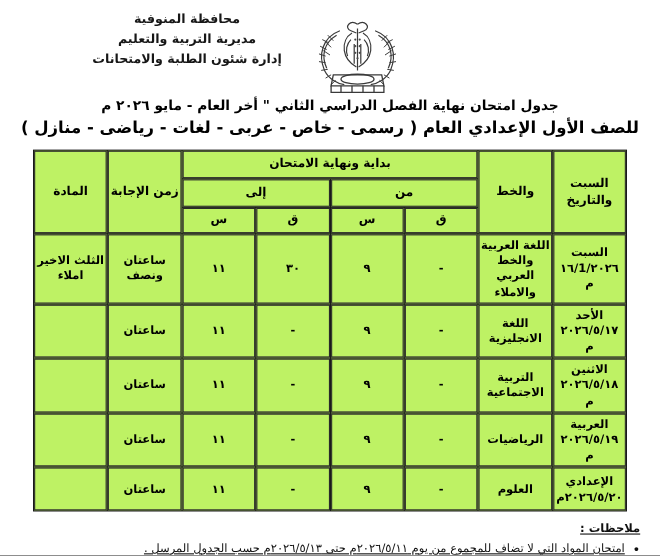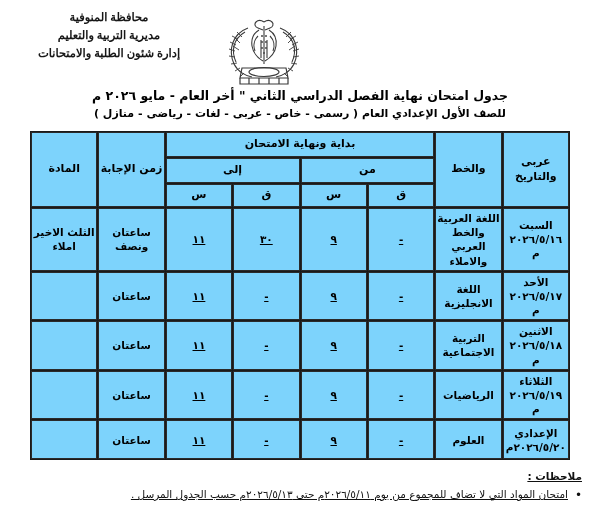--- a/index.html
+++ b/index.html
@@ -15,25 +15,24 @@
     color: #121212;
     overflow: hidden;
     position: relative;
   }
 
   
   .masthead {
     display: flex;
     flex-direction: row-reverse;
     align-items: flex-start;
-    justify-content: flex-start;
+    justify-content: center;
     padding: 6px 18px 0 0;
     height: 86px;
     box-sizing: border-box;
-    font-family: Liberation Serif, serif;
   }
   .org-lines {
     text-align: center;
     font-size: 11.5px;
     line-height: 1.58;
     font-weight: 600;
     color: #171717;
     padding-top: 2px;
     min-width: 218px;
   }
@@ -55,59 +54,59 @@
     margin-top: 2px;
   }
   .title-main {
     font-size: 12.5px;
     font-weight: bold;
     color: #000;
     letter-spacing: 0px;
     margin-bottom: 4px;
   }
   .title-sub {
-    font-size: 11px;
+    font-size: 15px;
     font-weight: bold;
     color: #000;
   }
 
   
   .table-wrap {
     margin: 11px auto 0 auto;
     width: 540px;
   }
   table.sched {
     width: 100%;
     border-collapse: separate;
     border-spacing: 1px;
     background: #1a1a1a;
     table-layout: fixed;
   }
   table.sched th,
   table.sched td {
-    background: #7dd3fc;
+    background: #bef264;
     border: 1px solid #2a2a2a;
     text-align: center;
     vertical-align: middle;
     font-size: 10.5px;
     font-weight: bold;
     color: #000;
     padding: 2px 1px;
     line-height: 1.35;
   }
   table.sched th { font-size: 11px; }
   .hdr-tall { height: 58px; }
   .hdr-mid  { height: 19px; }
   .hdr-small{ height: 17px; font-size: 10px; }
   tbody tr { height: 39px; }
   tbody tr.tall { height: 46px; }
 
   td.day   { width: 85px; font-size: 10.5px; }
   td.subj  { width: 125px; font-size: 10.5px; }
-  td.qs    { width: 27px; text-decoration: underline; }
+  td.qs    { width: 27px; }
   td.ans   { width: 95px; }
   td.notes { width: 105px; }
 
   .two-line { display: block; }
 
   
   .notes-block {
     margin: 9px 14px 0 14px;
     font-size: 10.5px;
     color: #111;
@@ -225,42 +224,42 @@
 
 <div class="title-block">
   <div class="title-main">جدول امتحان نهاية الفصل الدراسي الثاني " أخر العام - مايو ٢٠٢٦ م</div>
   <div class="title-sub">للصف الأول الإعدادي العام ( رسمى - خاص - عربى - لغات - رياضى - منازل )</div>
 </div>
 
 <div class="table-wrap">
   <table class="sched">
     <thead>
       <tr>
-        <th class="hdr-tall" rowspan="3">عربى والتاريخ</th>
+        <th class="hdr-tall" rowspan="3">السبت والتاريخ</th>
         <th class="hdr-tall" rowspan="3">والخط</th>
         <th class="hdr-mid" colspan="4">بداية ونهاية الامتحان</th>
         <th class="hdr-tall" rowspan="3">زمن الإجابة</th>
         <th class="hdr-tall" rowspan="3">المادة</th>
       </tr>
       <tr>
         <th class="hdr-mid" colspan="2">من</th>
         <th class="hdr-mid" colspan="2">إلى</th>
       </tr>
       <tr>
         <th class="hdr-small">ق</th>
         <th class="hdr-small">س</th>
         <th class="hdr-small">ق</th>
         <th class="hdr-small">س</th>
       </tr>
     </thead>
     <tbody id="sched-body">
         <tr class="tall">
           <td class="day">
             <span class="two-line">السبت</span>
-            <span class="two-line">٢٠٢٦/٥/١٦ م</span>
+            <span class="two-line">٢٠٢٦/1/١٦ م</span>
           </td>
           <td class="subj">
             <span class="two-line">اللغة العربية</span>
             <span class="two-line">والخط العربي والاملاء</span>
           </td>
           <td class="qs">-</td>
           <td class="qs">٩</td>
           <td class="qs">٣٠</td>
           <td class="qs">١١</td>
           <td class="ans">ساعتان ونصف</td>
@@ -287,21 +286,21 @@
           <td class="subj">التربية الاجتماعية</td>
           <td class="qs">-</td>
           <td class="qs">٩</td>
           <td class="qs">-</td>
           <td class="qs">١١</td>
           <td class="ans">ساعتان</td>
           <td class="notes"></td>
         </tr>
         <tr>
           <td class="day">
-            <span class="two-line">الثلاثاء</span>
+            <span class="two-line">العربية</span>
             <span class="two-line">٢٠٢٦/٥/١٩ م</span>
           </td>
           <td class="subj">الرياضيات</td>
           <td class="qs">-</td>
           <td class="qs">٩</td>
           <td class="qs">-</td>
           <td class="qs">١١</td>
           <td class="ans">ساعتان</td>
           <td class="notes"></td>
         </tr>

